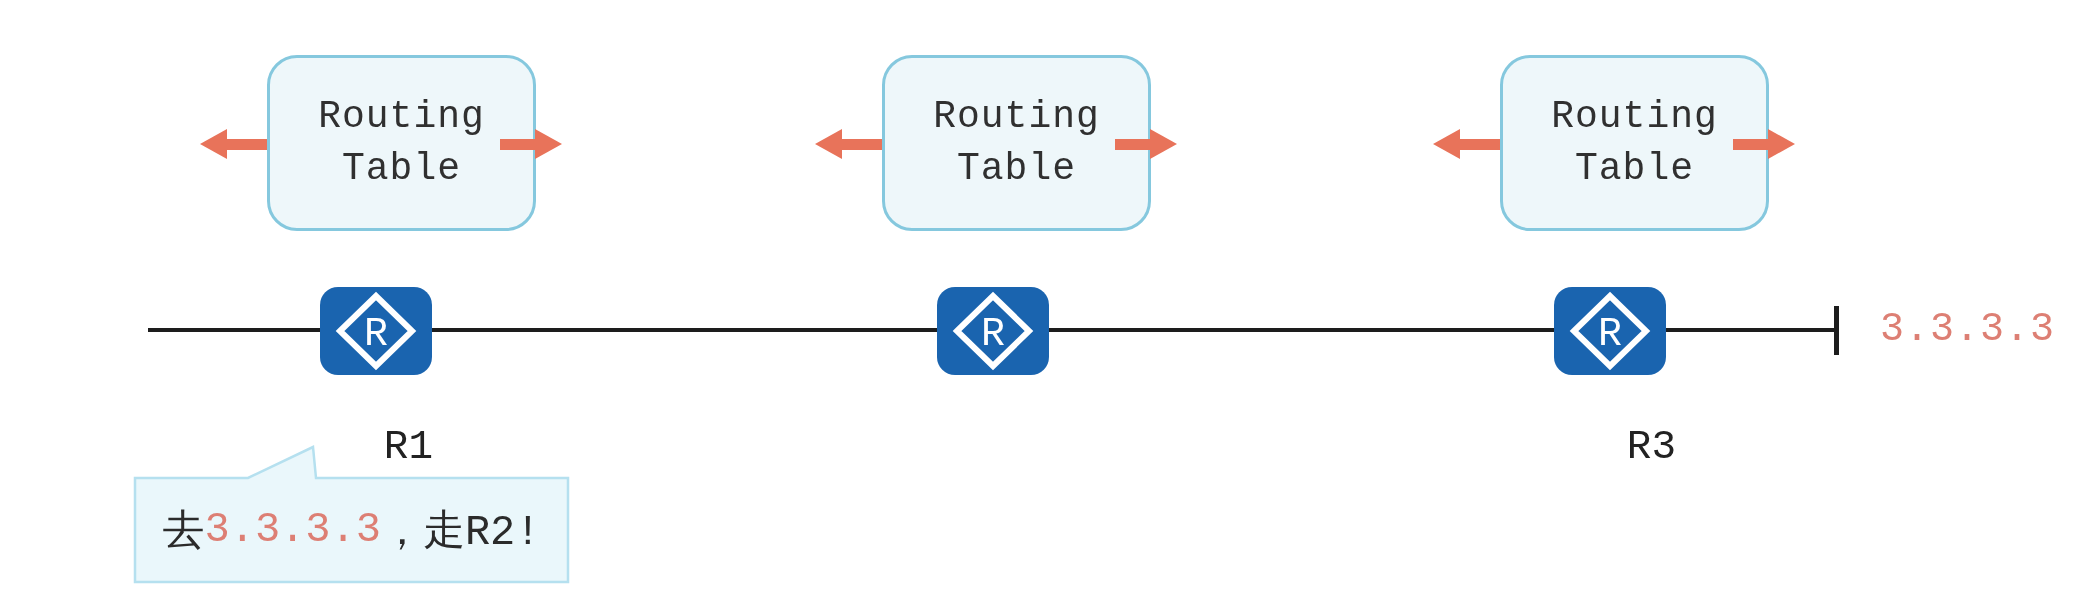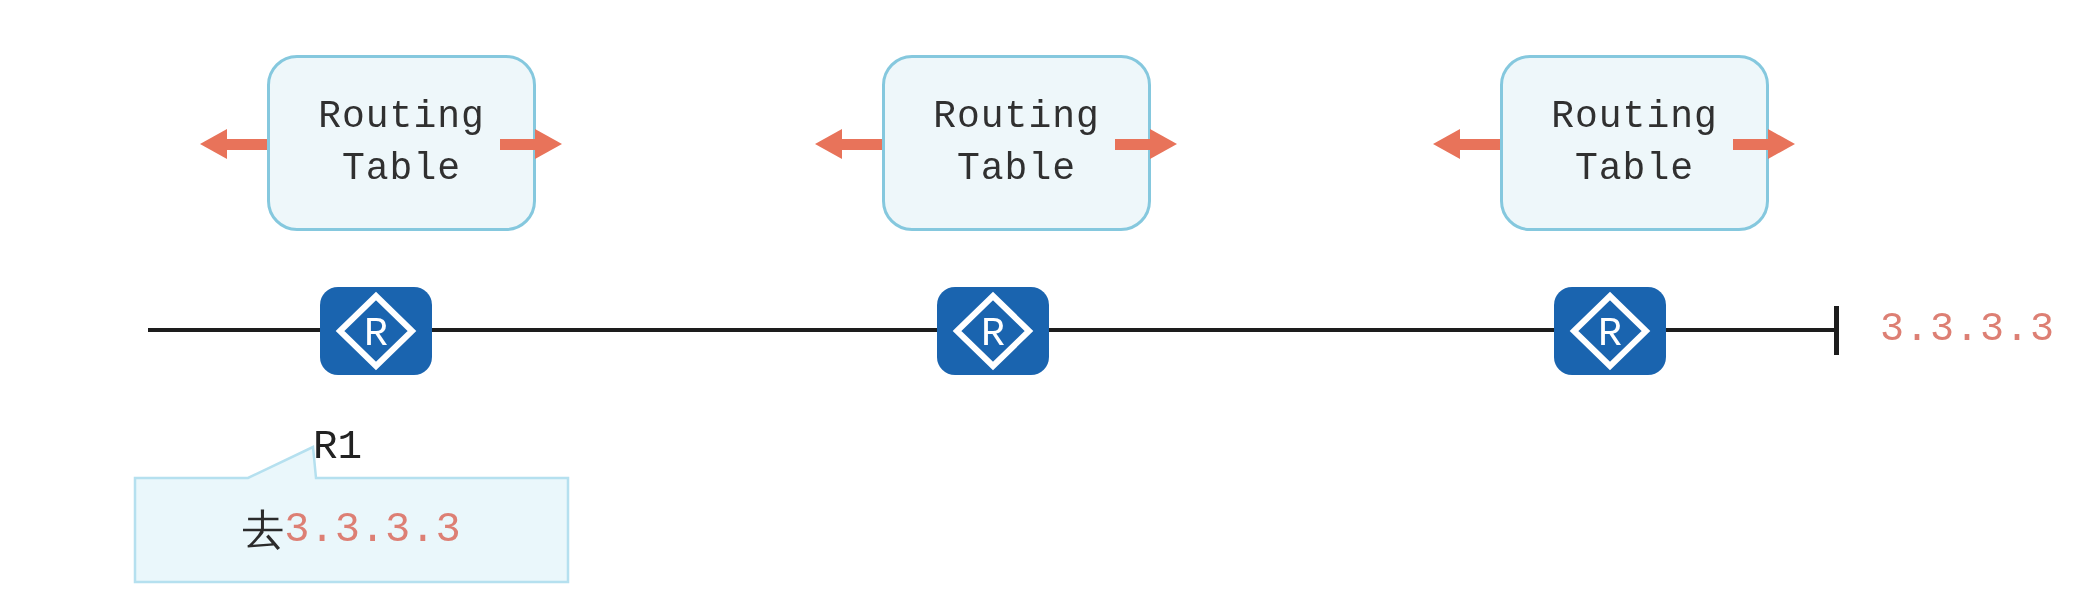--- a/index.html
+++ b/index.html
@@ -86,21 +86,21 @@
     fill: #ffffff;
     font-family: "Liberation Mono", "DejaVu Sans Mono", monospace;
     font-size: 40px;
   }
 
   
   .router-label {
     position: absolute;
     top: 424px;
     width: 120px;
-    text-align: left;
+    text-align: right;
     font-size: 41px;
     color: #222222;
   }
   .router-label.l1 { left: 313px; }
   .router-label.l2 { left: 926px; }
   .router-label.l3 { left: 1556px; }
 
   
   .destination-ip {
     position: absolute;
@@ -207,24 +207,26 @@
     </svg>
   </div>
   <div class="router-icon r3">
     <svg viewBox="0 0 112 88">
       <polygon points="20,44 56,9 92,44 56,79" fill="none" stroke="#ffffff" stroke-width="6"></polygon>
       <text x="56" y="58" text-anchor="middle">R</text>
     </svg>
   </div>
 
   <div class="router-label l1">R1</div>
+  <div class="router-label l3">R3</div>
 
   <div class="destination-ip">3.3.3.3</div>
 
   <svg class="callout-svg" viewBox="0 0 445 150">
     <path class="callout-shape" d="M 5 38 L 118 38 L 183 7 L 186 38 L 438 38 L 438 142 L 5 142 Z"></path>
   </svg>
   <div class="callout-text">
     <span>去</span>
       <span class="ip-part">3.3.3.3</span>
+      <span>，走R2!</span>
   </div>
 
 </div>
 
 </body></html>

